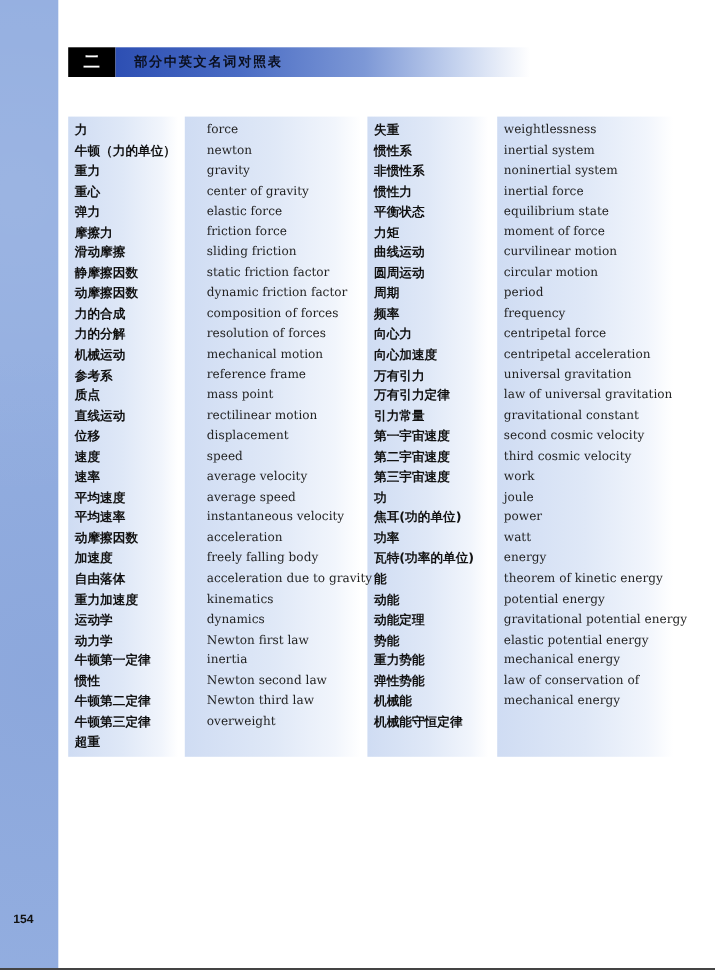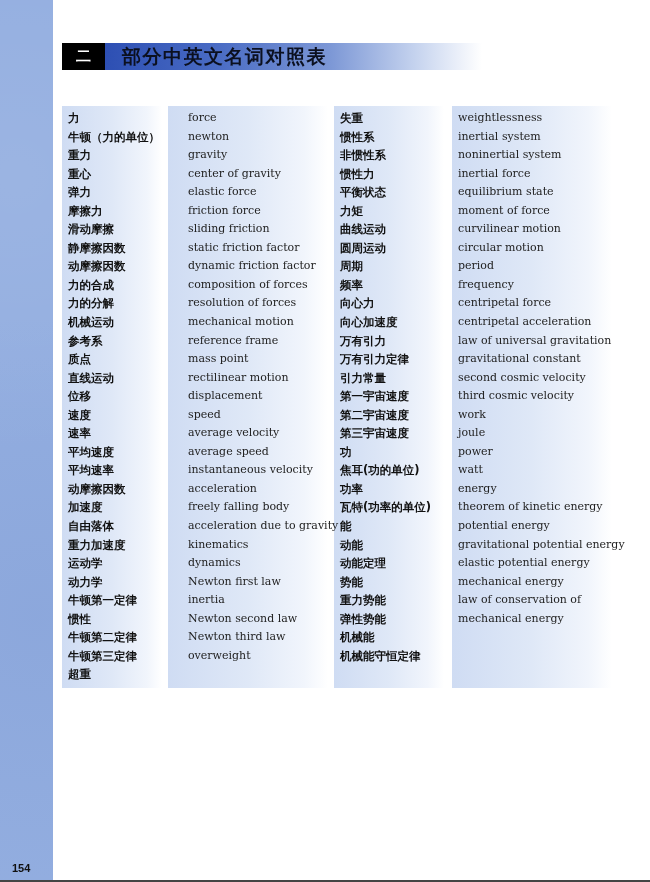--- a/index.html
+++ b/index.html
@@ -8,36 +8,36 @@
 
   .sidebar {
     position: absolute; left: 0; top: 0; width: 53px; height: 880px;
     background: #93aee0;
     background-image: radial-gradient(circle at 30% 20%, rgba(255,255,255,0.08) 0, transparent 40%),
                       radial-gradient(circle at 70% 70%, rgba(60,90,170,0.08) 0, transparent 50%);
   }
   .bottom-line { position: absolute; left: 0; top: 880px; width: 650px; height: 2px; background: #444; }
   .page-number {
     position: absolute; left: 12px; top: 830px; width: 24px; font-size: 11px; font-weight: bold;
-    font-family: "Liberation Sans", "DejaVu Sans", sans-serif; color: #111; text-align: left; margin-top: 32px;
+    font-family: "Liberation Sans", "DejaVu Sans", sans-serif; color: #111; text-align: left;
   }
 
   .header-bar { position: absolute; left: 62px; top: 43px; height: 27px; width: 420px; display: flex; }
   .header-num {
     width: 43px; height: 27px; background: #000; color: #fff;
     font-family: "DejaVu Sans", sans-serif; font-size: 15px; font-weight: bold;
     display: flex; align-items: center; justify-content: center;
   }
   .header-title-band {
     flex: 1; height: 27px;
     background: linear-gradient(to right, #2d4fb3 0%, #4a6cc4 30%, #7d98d6 60%, #c4d2ee 82%, rgba(255,255,255,0) 100%);
     display: flex; align-items: center; padding-left: 17px;
   }
   .header-title {
-    font-family: "DejaVu Sans", sans-serif; font-weight: bold; font-size: 19px; color: #0b1020; letter-spacing: 1.5px;
+    font-family: "DejaVu Sans", sans-serif; font-weight: bold; font-size: 12px; color: #0b1020; letter-spacing: 1.5px;
   }
 
   .band {
     position: absolute; top: 106px; height: 582px;
     background: linear-gradient(to right, #cfdcf3 0%, #dfe8f7 50%, #f1f5fc 85%, rgba(255,255,255,0) 100%);
   }
   .band.b1 { left: 62px; width: 100px; }
   .band.b2 { left: 168px; width: 160px; }
   .band.b3 { left: 334px; width: 110px; }
   .band.b4 { left: 452px; width: 160px; }
@@ -176,20 +176,21 @@
     <div class="row en">noninertial system</div>
     <div class="row en">inertial force</div>
     <div class="row en">equilibrium state</div>
     <div class="row en">moment of force</div>
     <div class="row en">curvilinear motion</div>
     <div class="row en">circular motion</div>
     <div class="row en">period</div>
     <div class="row en">frequency</div>
     <div class="row en">centripetal force</div>
     <div class="row en">centripetal acceleration</div>
+    <div class="row en">universal gravitation</div>
     <div class="row en">law of universal gravitation</div>
     <div class="row en">gravitational constant</div>
     <div class="row en">second cosmic velocity</div>
     <div class="row en">third cosmic velocity</div>
     <div class="row en">work</div>
     <div class="row en">joule</div>
     <div class="row en">power</div>
     <div class="row en">watt</div>
     <div class="row en">energy</div>
     <div class="row en">theorem of kinetic energy</div>

